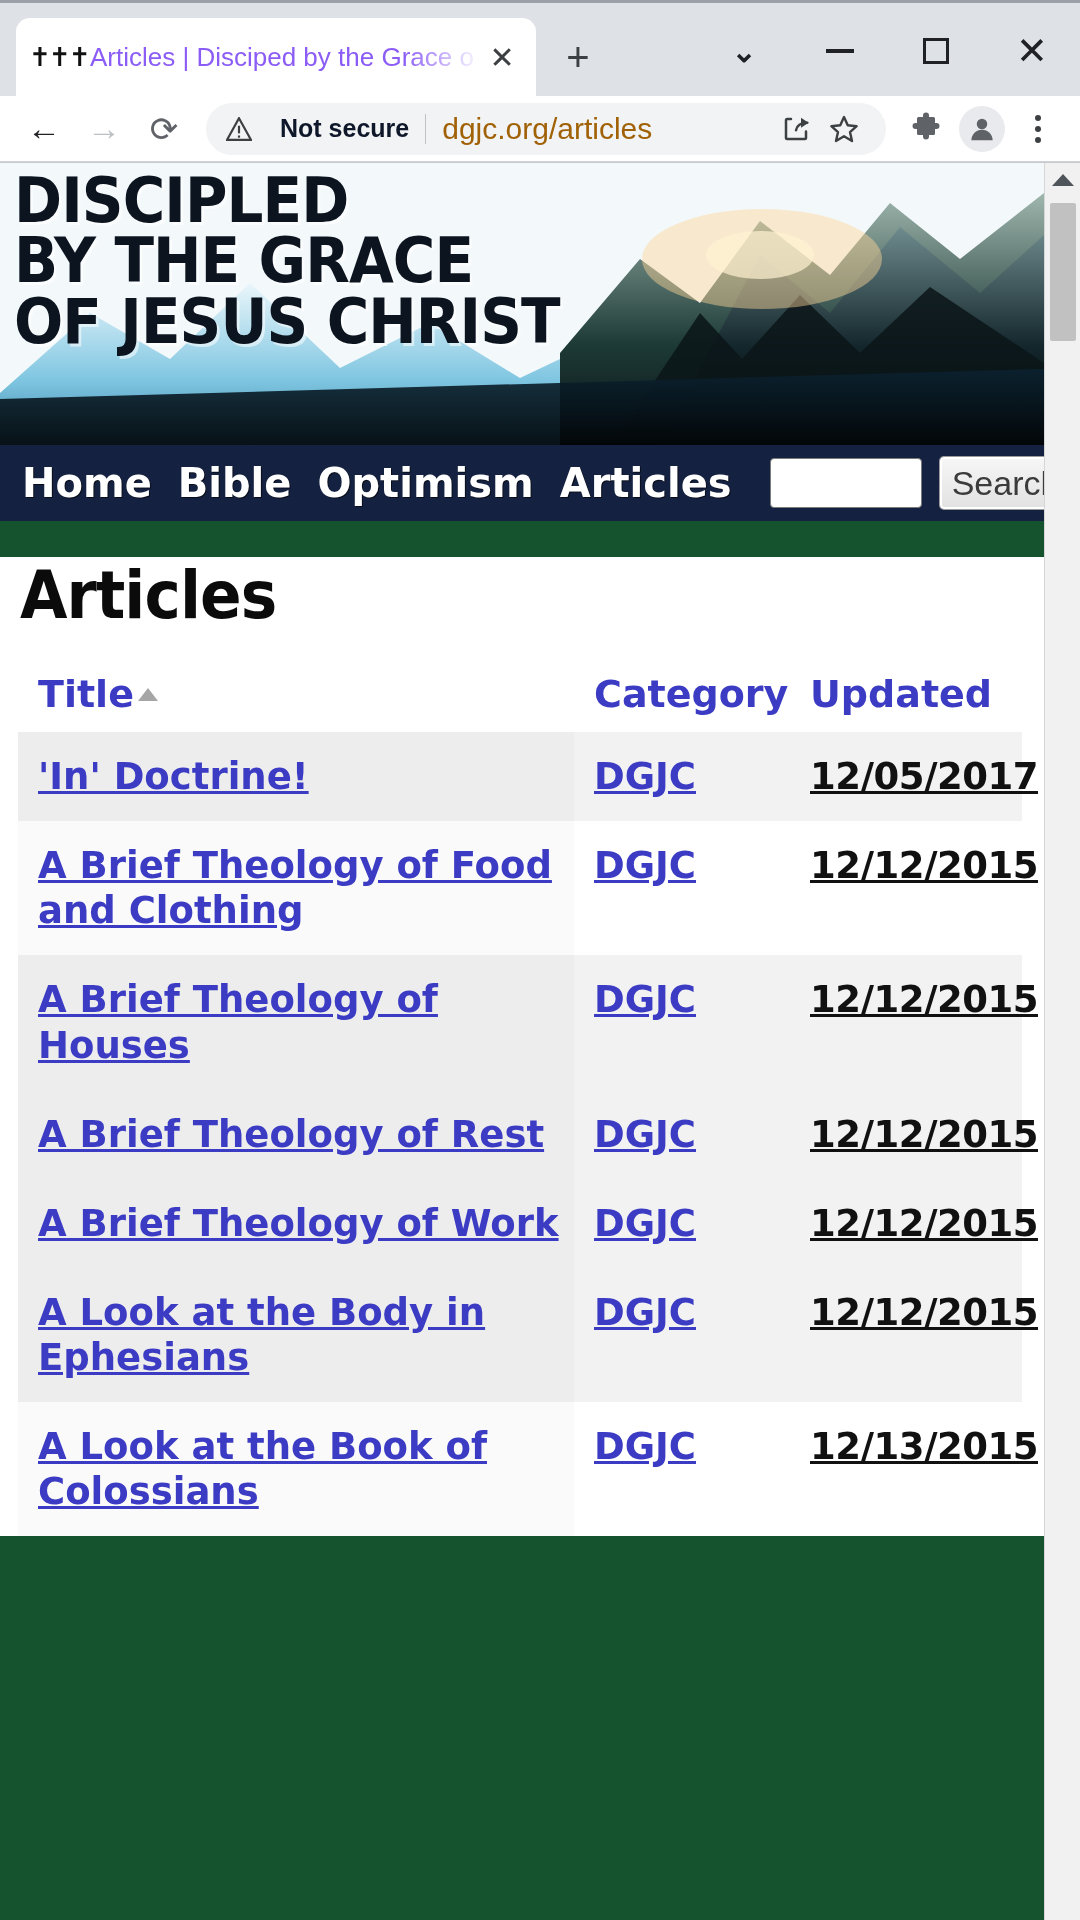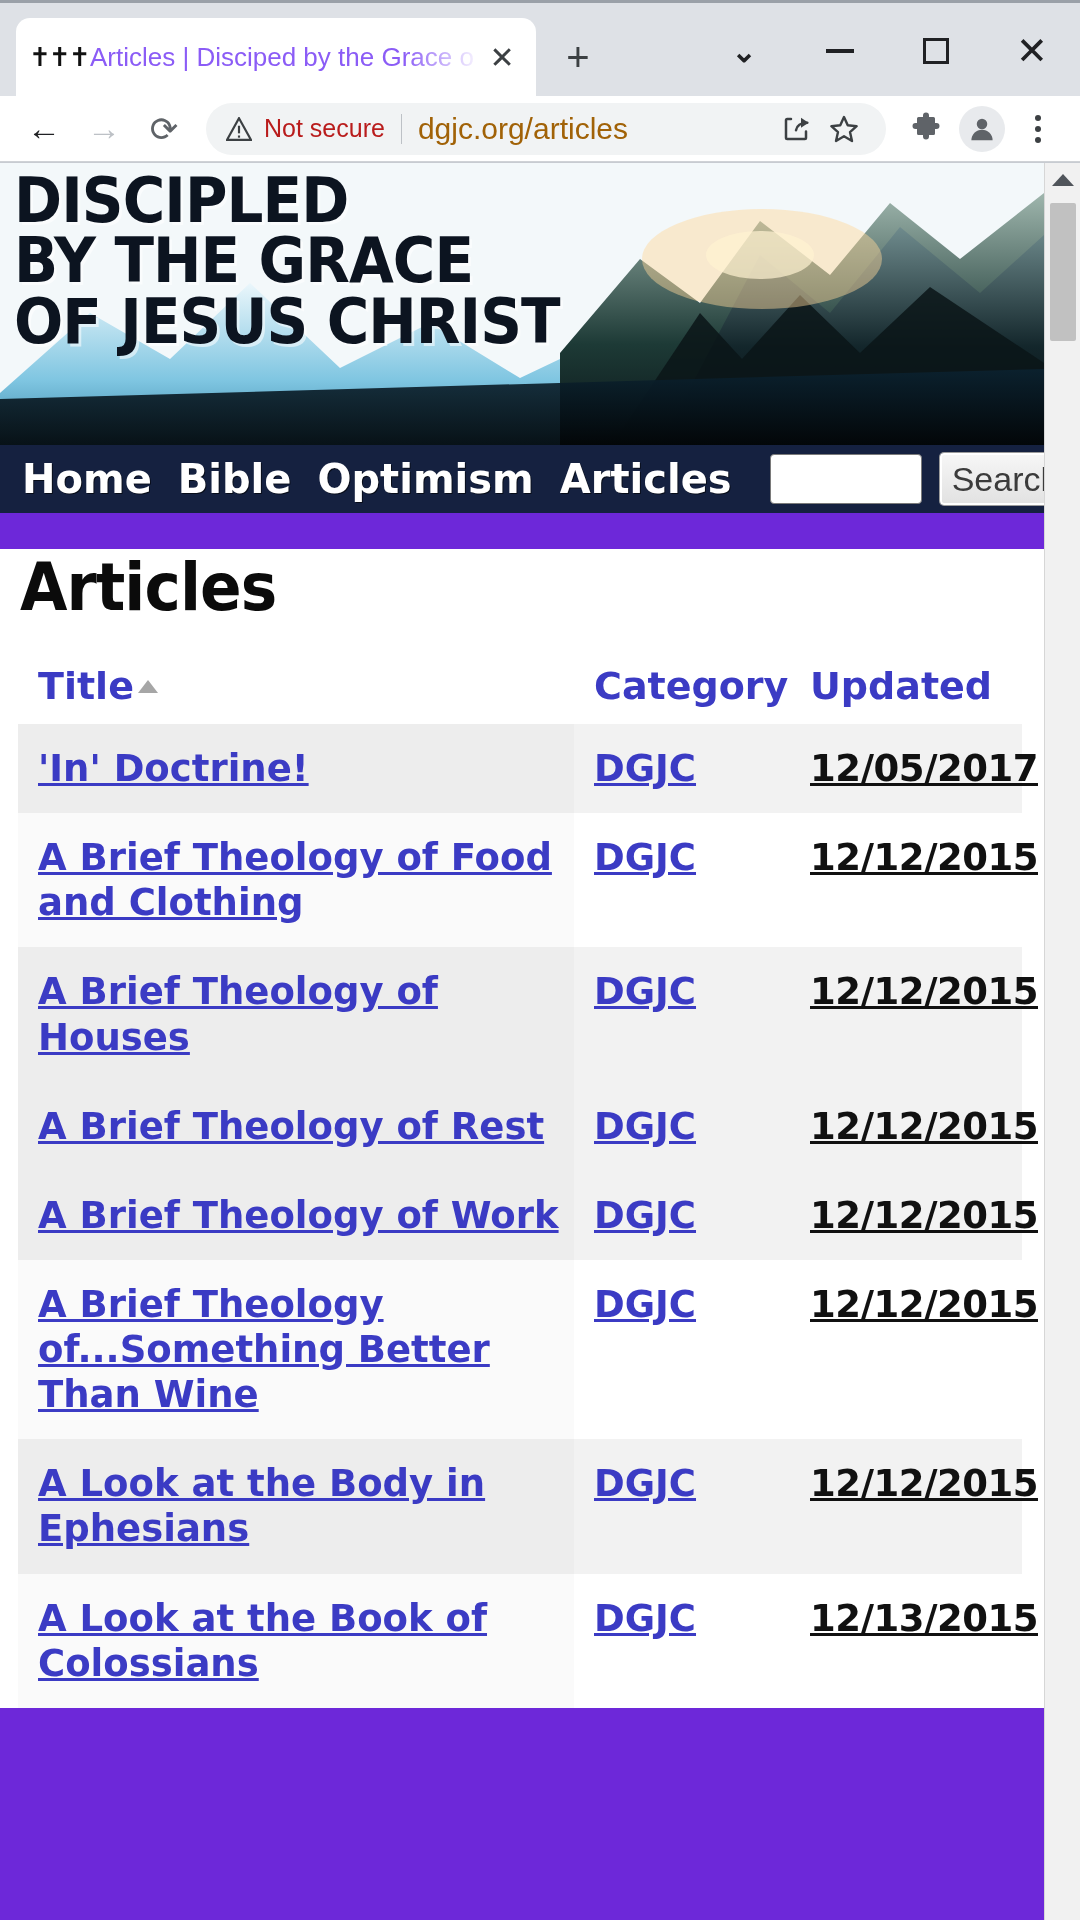--- a/index.html
+++ b/index.html
@@ -76,21 +76,21 @@
   .omnibox {
     flex: 1; height: 52px; background:#f1f3f4; border-radius: 26px;
     display:flex; align-items:center; padding: 0 18px; margin: 0 12px;
     min-width: 0;
   }
   .warn-icon {
     width: 30px; flex:0 0 30px; display:flex; align-items:center; justify-content:center;
     font-size: 26px; color:#3c4043; line-height:1;
   }
   .notsecure {
-    font-size: 25px; color:#b91c1c; margin-left: 10px; white-space:nowrap;
+    font-size: 25px; color:#0f172a; margin-left: 26px; white-space:nowrap;font-weight:bold;
   }
   .omni-sep { width:1px; height: 30px; background:#bdc1c6; margin: 0 16px; flex:0 0 1px; }
   .urltext { font-size: 30px; color:#a16207; white-space:nowrap; overflow:hidden; flex:1; }
   .omni-icon {
     width: 48px; flex: 0 0 48px; display:flex; align-items:center; justify-content:center;
     color:#3c4043;
   }
   .tb-icon {
     width: 56px; height:56px; flex:0 0 56px;
     display:flex; align-items:center; justify-content:center; color:#3c4043;
@@ -101,21 +101,21 @@
   }
   .kebab { display:flex; flex-direction:column; gap:5px; }
   .kebab i { width:6px; height:6px; border-radius:50%; background:#3c4043; display:block; }
 
   
   .viewport {
     position:absolute; left:0; top:162px; width:1080px; height:1758px;
     background:#ffffff; display:flex; overflow:hidden;
     border-top:1px solid #c7cbd1;
   }
-  .pagearea { width: 1044px; height: 100%; overflow:hidden; position:relative; background:#6d28d9; }
+  .pagearea { width: 1044px; height: 100%; overflow:hidden; position:relative; background:#14532d; }
 
   
   .banner {
     height: 282px; width: 1044px; position:relative; overflow:hidden;
     background:
       radial-gradient(ellipse 340px 190px at 72% 34%, rgba(255,210,140,0.85) 0%, rgba(255,190,110,0.25) 38%, rgba(0,0,0,0) 70%),
       linear-gradient(to bottom, #f2f6f8 0%, #dbeaf2 30%, #9fd0e6 62%, #1f4a60 100%);
   }
   .mtn {
     position:absolute; bottom:0; left:0; width:100%; height:100%;
@@ -126,21 +126,21 @@
     font-weight: 700; font-style: normal;
     font-size: 63px; line-height: 0.96; letter-spacing: -1px;
     color:#0c1420;
     text-shadow: 3px 3px 0 rgba(255,255,255,0.55);
     transform: scaleX(0.92); transform-origin: left top;
     z-index: 3;
   }
 
   
   .sitenav {
-    height: 68px; background:#152140;
+    height: 76px; background:#152140;
     display:flex; align-items:center; padding-left: 22px;
   }
   .navlink {
     font-family:"DejaVu Sans", sans-serif;
     font-weight:700; font-size: 40px; color:#ffffff;
     margin-right: 26px; white-space:nowrap;
     text-shadow: 1px 1px 0 rgba(0,0,0,0.6);
   }
   .navsearch-wrap { display:flex; align-items:center; margin-left: 12px; }
   .navsearch-input {
@@ -377,25 +377,20 @@
               <tr class="odd">
                 <td class="t-title">A Brief Theology of Rest</td>
                 <td class="t-cat">DGJC</td>
                 <td class="t-upd">12/12/2015</td>
               </tr>
               <tr class="odd">
                 <td class="t-title">A Brief Theology of Work</td>
                 <td class="t-cat">DGJC</td>
                 <td class="t-upd">12/12/2015</td>
               </tr>
-              <tr class="even">
-                <td class="t-title">A Brief Theology of...Something Better Than Wine</td>
-                <td class="t-cat">DGJC</td>
-                <td class="t-upd">12/12/2015</td>
-              </tr>
               <tr class="odd">
                 <td class="t-title">A Look at the Body in Ephesians</td>
                 <td class="t-cat">DGJC</td>
                 <td class="t-upd">12/12/2015</td>
               </tr>
               <tr class="even">
                 <td class="t-title">A Look at the Book of Colossians</td>
                 <td class="t-cat">DGJC</td>
                 <td class="t-upd">12/13/2015</td>
               </tr>

